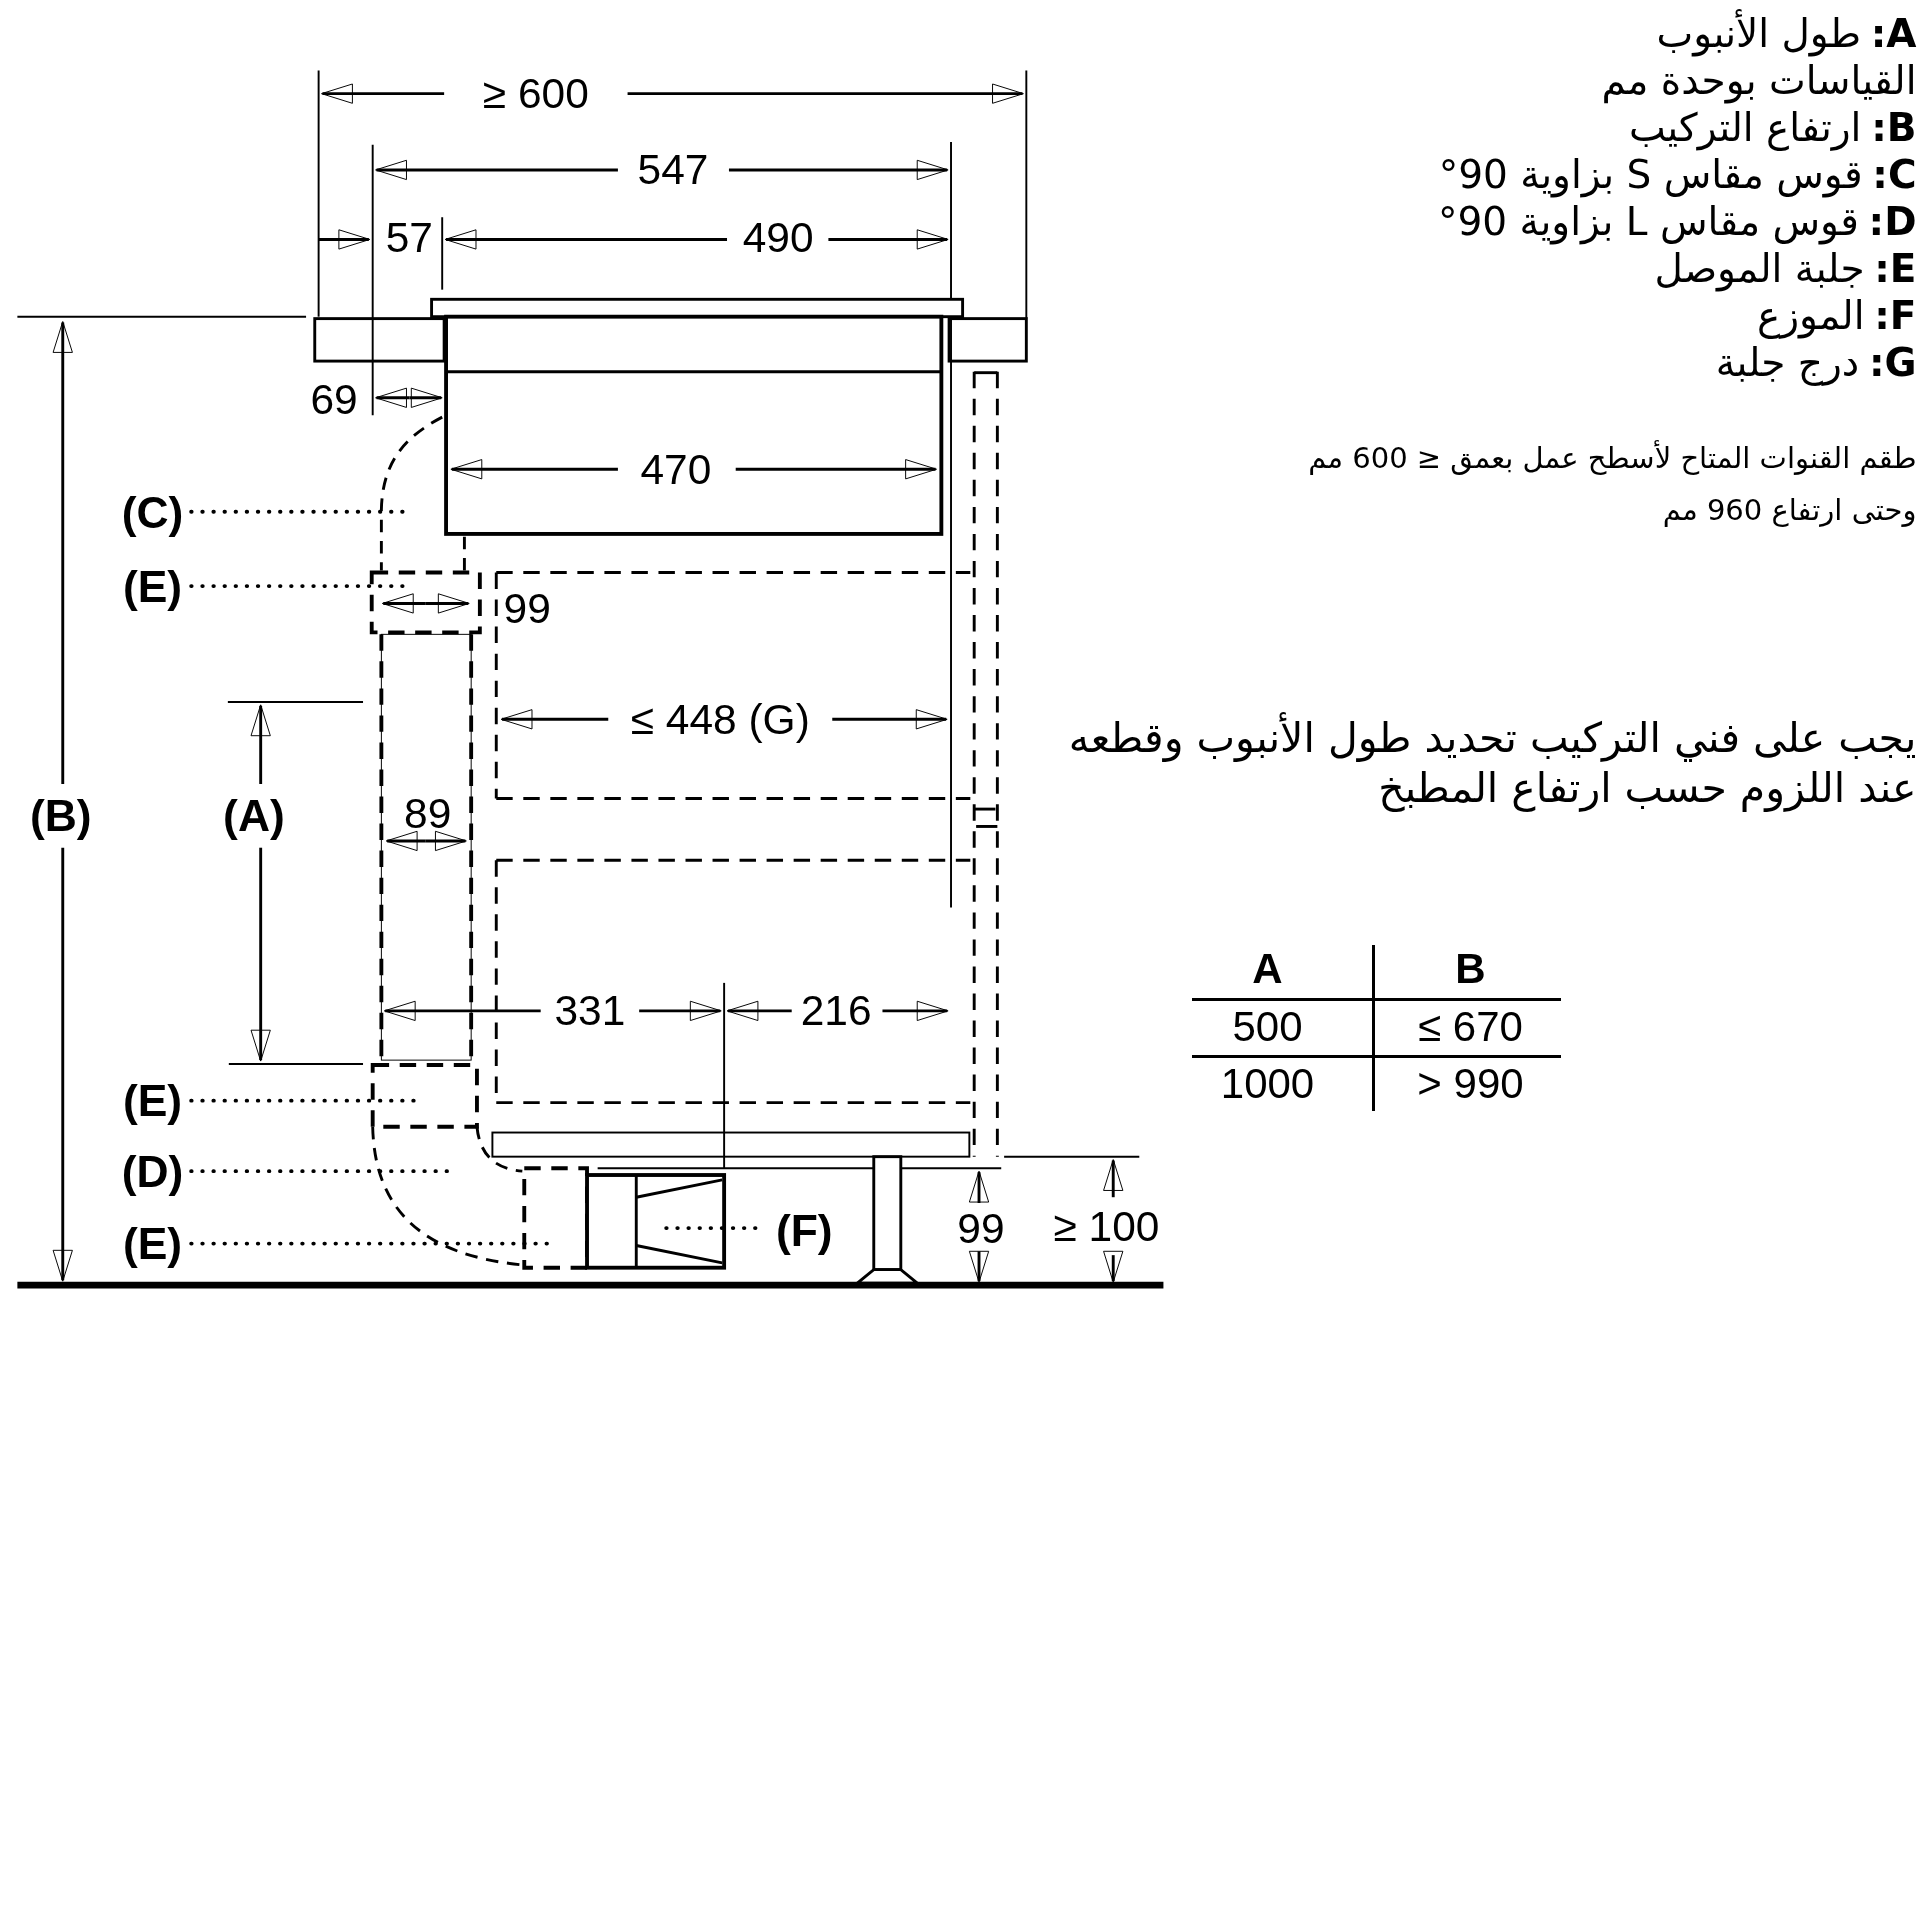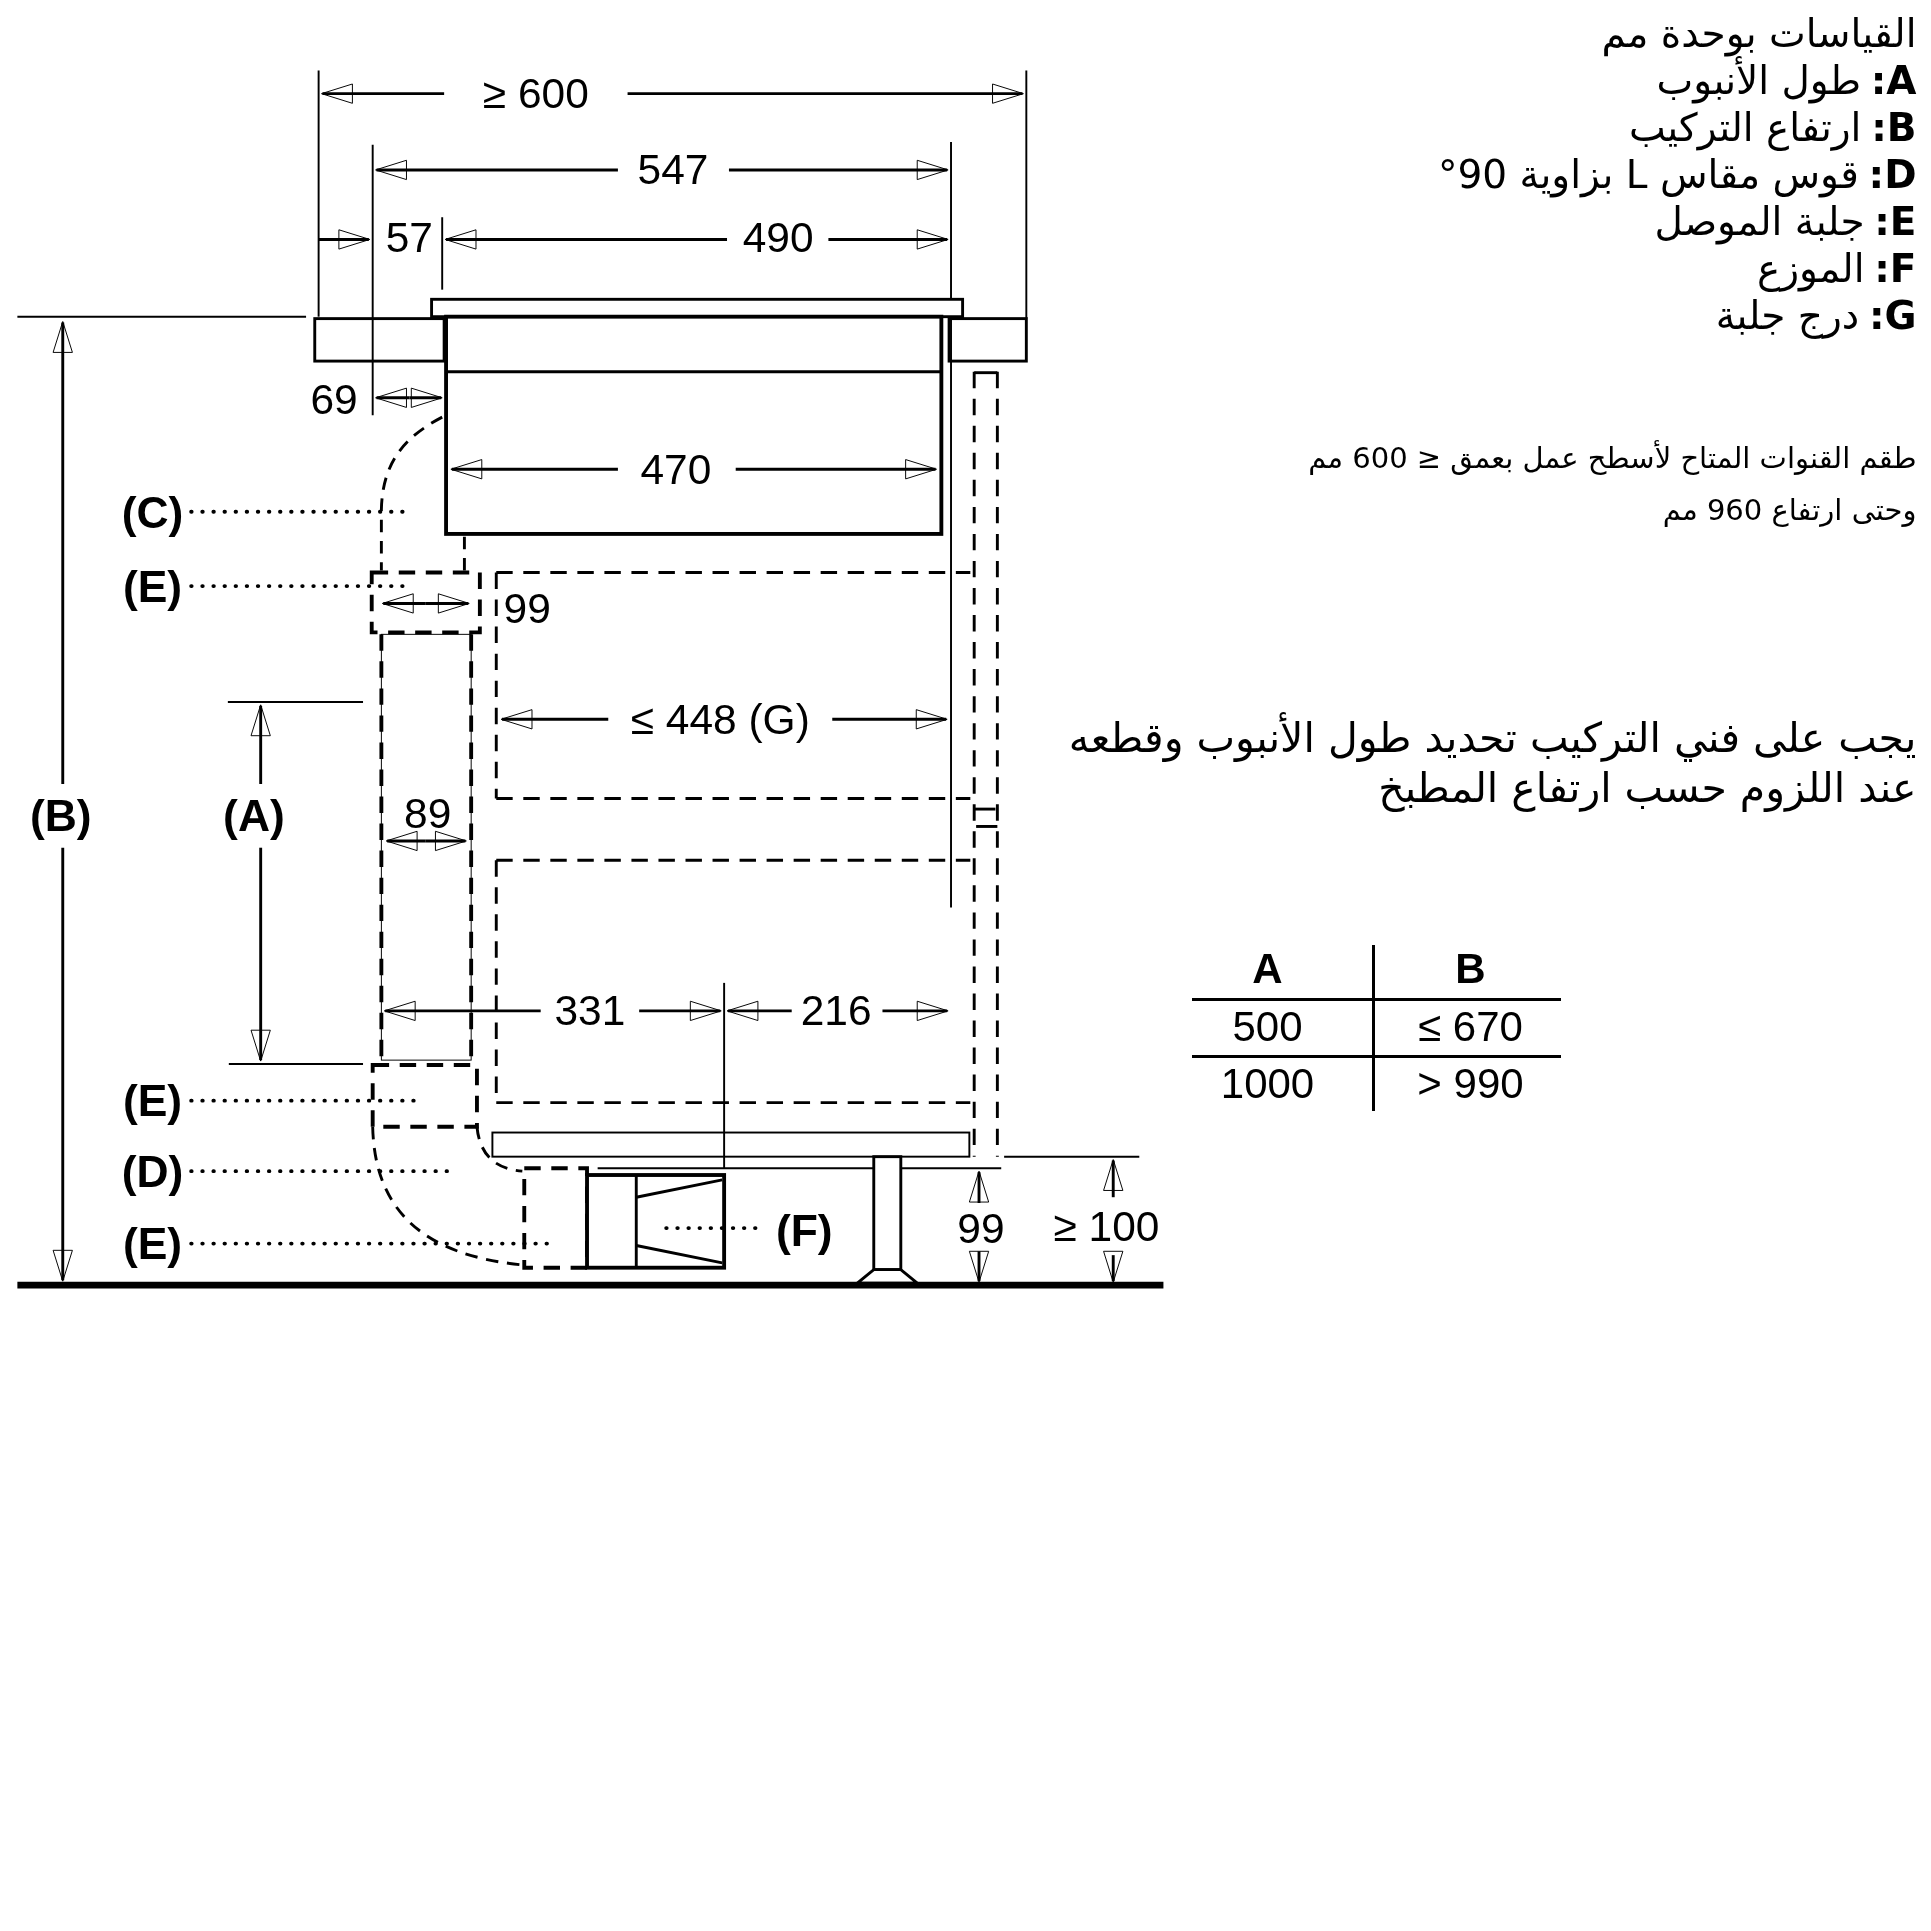--- a/index.html
+++ b/index.html
@@ -221,23 +221,24 @@
     <line class="dots" x1="198" y1="1288" x2="568" y2="1288"></line>
     <text class="lbltxt" x="158" y="1288" text-anchor="middle" dominant-baseline="central">(E)</text>
   </g>
   <g>
     <line class="dots" x1="690" y1="1272" x2="790" y2="1272"></line>
     <text class="lbltxt" x="833" y="1274" text-anchor="middle" dominant-baseline="central">(F)</text>
   </g>
 </svg>
 
 <div class="ar legend">
+  <div><span class="lk">A:</span><span>طول الأنبوب</span></div>
   <div>القياسات بوحدة مم</div>
-  <div><span class="lk">A:</span><span>طول الأنبوب</span></div>
   <div><span class="lk">B:</span><span>ارتفاع التركيب</span></div>
+  <div><span class="lk">C:</span><span>قوس مقاس S بزاوية 90°</span></div>
   <div><span class="lk">D:</span><span>قوس مقاس L بزاوية 90°</span></div>
   <div><span class="lk">E:</span><span>جلبة الموصل</span></div>
   <div><span class="lk">F:</span><span>الموزع</span></div>
   <div><span class="lk">G:</span><span>درج جلبة</span></div>
 </div>
 
 <div class="ar note1">
   <div>طقم القنوات المتاح لأسطح عمل بعمق ≤ 600 مم</div>
   <div>وحتى ارتفاع 960 مم</div>
 </div>

